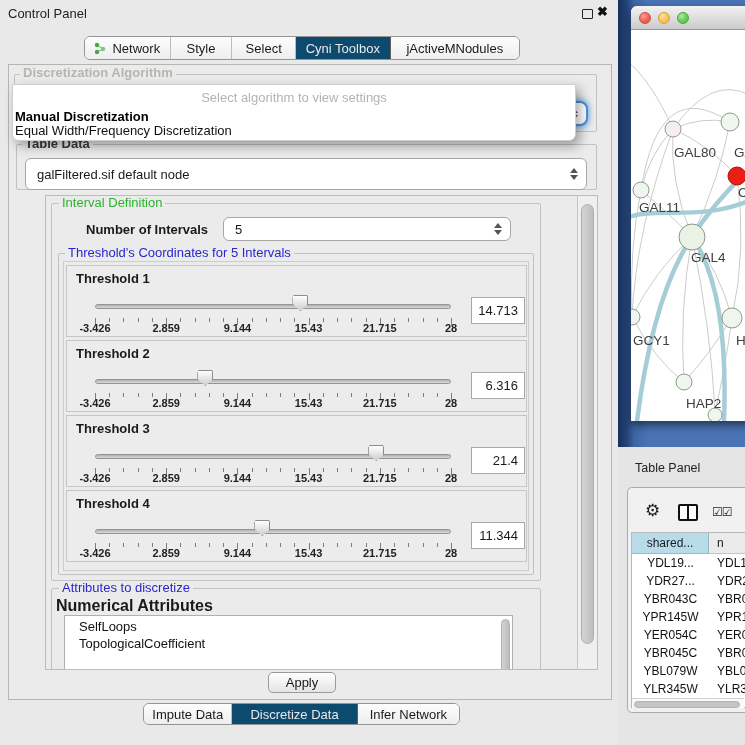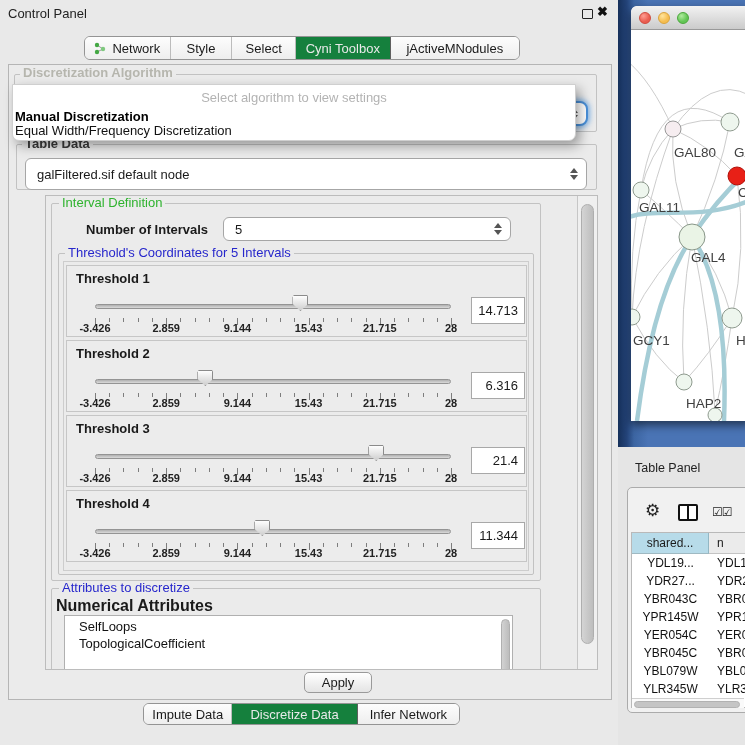--- a/index.html
+++ b/index.html
@@ -12,21 +12,21 @@
   #titlebar{left:0;top:0;width:618px;height:26px;}
   #panel-title{left:8px;top:6px;font-size:13px;color:#222;}
   #float-icon{left:582px;top:9px;width:11px;height:10px;border:1.5px solid #222;border-radius:1px;}
   #close-icon{left:597px;top:4px;font-size:13px;font-weight:bold;color:#111;}
 
   .segbar{display:flex;border:1px solid #949494;border-radius:6px;overflow:hidden;
           background:#f6f6f6;height:24px;}
   .seg{display:flex;align-items:center;justify-content:center;font-size:13px;
        background:linear-gradient(#fdfdfd,#eeeeee);color:#1a1a1a;border-right:1px solid #bcbcbc;}
   .seg:last-child{border-right:none;align-items:center;}
-  .seg.sel{background:#15803d;color:#e9e9e9;border-right:1px solid #5f5f5f;}
+  .seg.sel{background:#0c4a6e;color:#e9e9e9;border-right:1px solid #5f5f5f;}
   #top-tabs{left:84px;top:36px;width:436px;}
   #bottom-tabs{left:143px;top:703px;width:317px;height:22px;}
   #bottom-tabs .seg{font-size:13px;}
 
   #content-box{left:8px;top:64px;width:604px;height:636px;border:1px solid #b5b5b5;background:#ebebeb;}
 
   
   .group{border:1px solid #c2c2c2;border-radius:2px;background:#ebebeb;}
   .group-label{position:absolute;font-size:13px;background:#ebebeb;padding:0 3px;line-height:13px;}
   .lbl-dim{color:#b6b6ae;}
@@ -83,21 +83,21 @@
              border:1px solid #a8a8a8;font-size:13px;display:flex;align-items:center;justify-content:flex-end;
              padding-right:6px;}
 
   #attr-group{left:50px;top:587px;width:490px;height:120px;}
   #attr-list{left:63px;top:614px;width:449px;height:90px;background:#ffffff;border:1px solid #b0b0b0;overflow:hidden;}
   .attr-item{font-size:13px;padding-left:14px;line-height:17px;color:#111;}
   #attr-list .sb{position:absolute;right:2px;top:3px;width:9px;height:78px;border-radius:5px;
                  background:linear-gradient(to right,#d2d2d2,#bdbdbd);border:1px solid #b0b0b0;}
 
   #apply-btn{left:268px;top:672px;width:68px;height:21px;border:1px solid #9a9a9a;border-radius:5px;
-             background:linear-gradient(#ffffff,#e4e4e4);font-size:13px;display:flex;align-items:center;justify-content:center;margin-left:36px;}
+             background:linear-gradient(#ffffff,#e4e4e4);font-size:13px;display:flex;align-items:center;justify-content:center;}
 
   
   #net-region{left:618px;top:0;width:127px;height:447px;
               background:linear-gradient(to right,#16305a 0px,#24447a 9px,#3c65a2 16px,#4a74b5 30px);}
   #net-window{left:631px;top:6px;width:120px;height:415px;background:#ffffff;border-radius:6px 0 0 0;
               box-shadow:0 4px 10px rgba(0,0,0,.55);overflow:hidden;}
   #net-titlebar{left:0;top:0;width:100%;height:24px;border-radius:6px 0 0 0;
                 background:linear-gradient(#f2f2f2,#cbcbcb);border-bottom:1px solid #999;}
   .light{position:absolute;top:6px;width:12px;height:12px;border-radius:50%;}
   #light-red{left:8px;background:radial-gradient(circle at 35% 30%,#ff9d92,#ea5d50 60%);border:1px solid #cf4a3e;}

